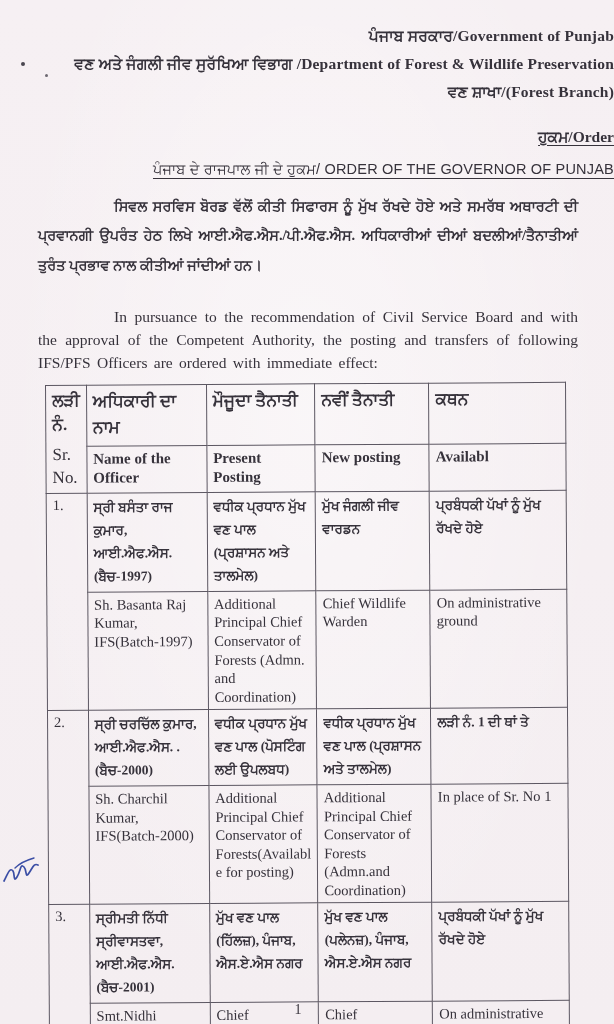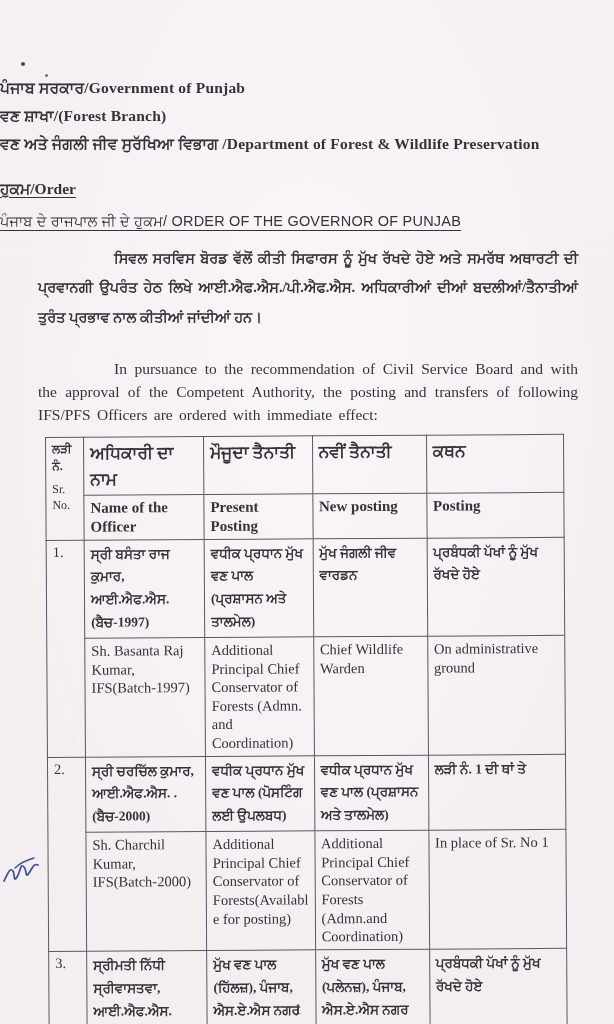--- a/index.html
+++ b/index.html
@@ -7,21 +7,21 @@
     position:relative;
     width:614px;height:1024px;
     background:
       radial-gradient(ellipse at 50% 40%, rgba(255,255,255,.45), rgba(0,0,0,0) 70%),
       linear-gradient(180deg,#f6f0f3 0%,#f5eff2 55%,#f4eef1 100%);
     overflow:hidden;
     font-family:"Liberation Serif",serif;
     color:#36323b;
   }
   
-  .doc-header{padding-top:74px;text-align:left;}
+  .doc-header{padding-top:22px;text-align:right;}
   .h-line{font-weight:bold;font-size:15.5px;line-height:1.8;letter-spacing:.2px;}
   .order-line{margin-top:22px;font-weight:bold;font-size:15.5px;text-decoration:underline;text-underline-offset:3px;}
   .governor-line{
     margin-top:15px;font-family:"Liberation Sans",sans-serif;
     font-weight:normal;font-size:14.5px;letter-spacing:.2px;
     text-decoration:underline;text-underline-offset:4px;
   }
   
   .para{margin:0 36px 0 38px;text-align:justify;}
   .para-pa{
@@ -39,21 +39,21 @@
     border-collapse:collapse;
     transform:rotate(-0.35deg);
     transform-origin:top left;
   }
   table.orders th,table.orders td{
     border:1px solid #5c5762;
     padding:3px 6px;vertical-align:top;text-align:left;
   }
   th.hd-pa{font-weight:700;font-size:17px;line-height:1.5;border-bottom:1px solid #5c5762;}
   th.hd-en{font-weight:bold;font-size:15px;line-height:1.25;font-family:"Liberation Serif",serif;}
-  th.hd-sr{font-size:12px;line-height:1.4;}
+  th.hd-sr{font-size:17px;line-height:1.4;}
   th.hd-sr .sr-pa{font-weight:600;}
   th.hd-sr .sr-en{font-weight:normal;margin-top:6px;}
   td.cell-pa{font-weight:600;font-size:13.5px;line-height:1.7;}
   td.cell-en{font-size:14.5px;line-height:1.28;}
   td.cell-sr{font-size:14.5px;}
   td.center{text-align:center;}
   
   .page-number{
     position:absolute;left:0;right:18px;bottom:6px;
     text-align:center;font-size:14px;
@@ -66,22 +66,22 @@
 </head>
 <body>
 
 <div class="page">
 
   <div class="pen-dot dot1"></div>
   <div class="pen-dot dot2"></div>
 
   <div class="doc-header">
     <div class="h-line">ਪੰਜਾਬ ਸਰਕਾਰ/Government of Punjab</div>
+    <div class="h-line">ਵਣ ਅਤੇ ਜੰਗਲੀ ਜੀਵ ਸੁਰੱਖਿਆ ਵਿਭਾਗ /Department of Forest &amp; Wildlife Preservation</div>
     <div class="h-line">ਵਣ ਸ਼ਾਖਾ/(Forest Branch)</div>
-    <div class="h-line">ਵਣ ਅਤੇ ਜੰਗਲੀ ਜੀਵ ਸੁਰੱਖਿਆ ਵਿਭਾਗ /Department of Forest &amp; Wildlife Preservation</div>
     <div class="order-line">ਹੁਕਮ/Order</div>
     <div class="governor-line">ਪੰਜਾਬ ਦੇ ਰਾਜਪਾਲ ਜੀ ਦੇ ਹੁਕਮ/ ORDER OF THE GOVERNOR OF PUNJAB</div>
   </div>
 
   <p class="para para-pa">ਸਿਵਲ ਸਰਵਿਸ ਬੋਰਡ ਵੱਲੋਂ ਕੀਤੀ ਸਿਫਾਰਸ ਨੂੰ ਮੁੱਖ ਰੱਖਦੇ ਹੋਏ ਅਤੇ ਸਮਰੱਥ ਅਥਾਰਟੀ ਦੀ ਪ੍ਰਵਾਨਗੀ ਉਪਰੰਤ ਹੇਠ ਲਿਖੇ ਆਈ.ਐਫ.ਐਸ./ਪੀ.ਐਫ.ਐਸ. ਅਧਿਕਾਰੀਆਂ ਦੀਆਂ ਬਦਲੀਆਂ/ਤੈਨਾਤੀਆਂ ਤੁਰੰਤ ਪ੍ਰਭਾਵ ਨਾਲ ਕੀਤੀਆਂ ਜਾਂਦੀਆਂ ਹਨ।</p>
   <p class="para para-en">In pursuance to the recommendation of Civil Service Board and with the approval of the Competent Authority, the posting and transfers of following IFS/PFS Officers are ordered with immediate effect:</p>
 
   <table class="orders" id="orders-table">
     <colgroup>
       <col style="width:38px">
@@ -98,21 +98,21 @@
         </th>
         <th class="hd-pa">ਅਧਿਕਾਰੀ ਦਾ ਨਾਮ</th>
         <th class="hd-pa">ਮੌਜੂਦਾ ਤੈਨਾਤੀ</th>
         <th class="hd-pa">ਨਵੀਂ ਤੈਨਾਤੀ</th>
         <th class="hd-pa">ਕਥਨ</th>
       </tr>
       <tr style="height:44px">
         <th class="hd-en">Name of the Officer</th>
         <th class="hd-en">Present Posting</th>
         <th class="hd-en">New posting</th>
-        <th class="hd-en">Posting</th>
+        <th class="hd-en">Availabl</th>
       </tr>
     </thead>
     <tbody id="orders-tbody">
         <tr style="height: 76px;">
           <td class="cell-sr" rowspan="2">1.</td>
           <td class="cell-pa">ਸ੍ਰੀ ਬਸੰਤਾ ਰਾਜ ਕੁਮਾਰ, ਆਈ.ਐਫ.ਐਸ.(ਬੈਚ-1997)</td>
           <td class="cell-pa">ਵਧੀਕ ਪ੍ਰਧਾਨ ਮੁੱਖ ਵਣ ਪਾਲ (ਪ੍ਰਸ਼ਾਸਨ ਅਤੇ ਤਾਲਮੇਲ)</td>
           <td class="cell-pa">ਮੁੱਖ ਜੰਗਲੀ ਜੀਵ ਵਾਰਡਨ</td>
           <td class="cell-pa">ਪ੍ਰਬੰਧਕੀ ਪੱਖਾਂ ਨੂੰ ਮੁੱਖ ਰੱਖਦੇ ਹੋਏ</td>
         </tr>

